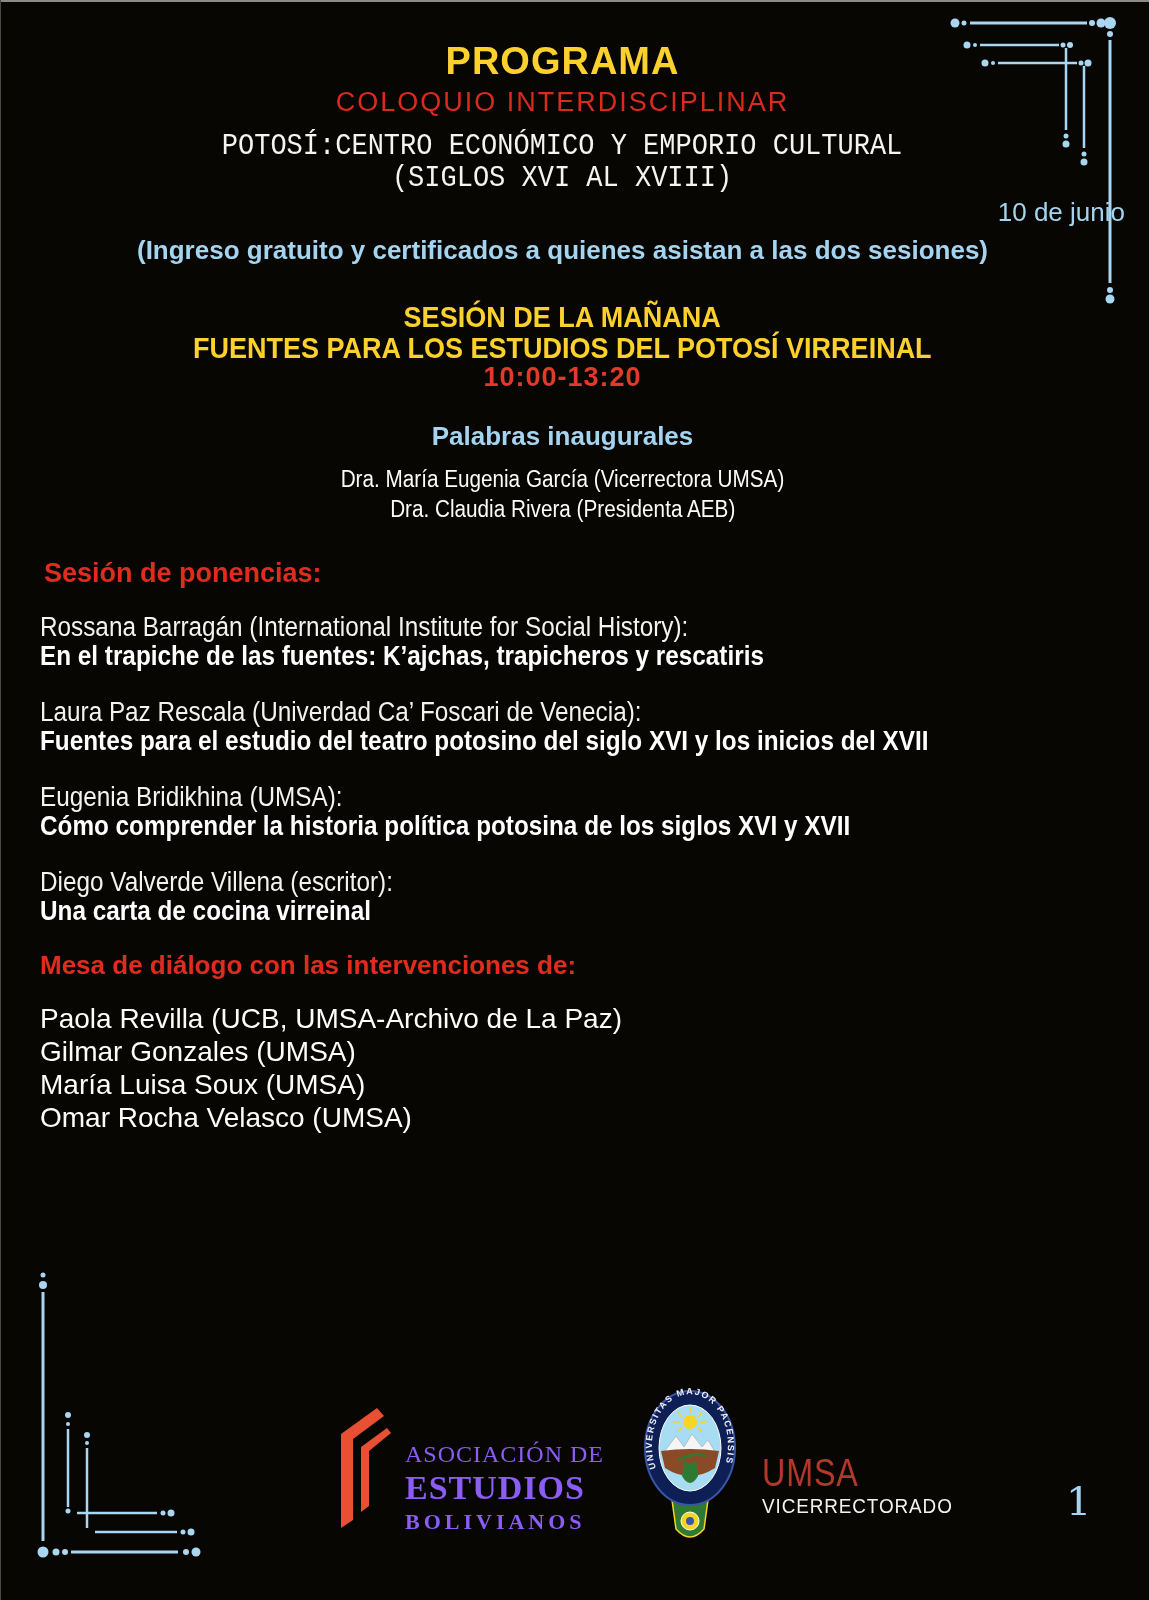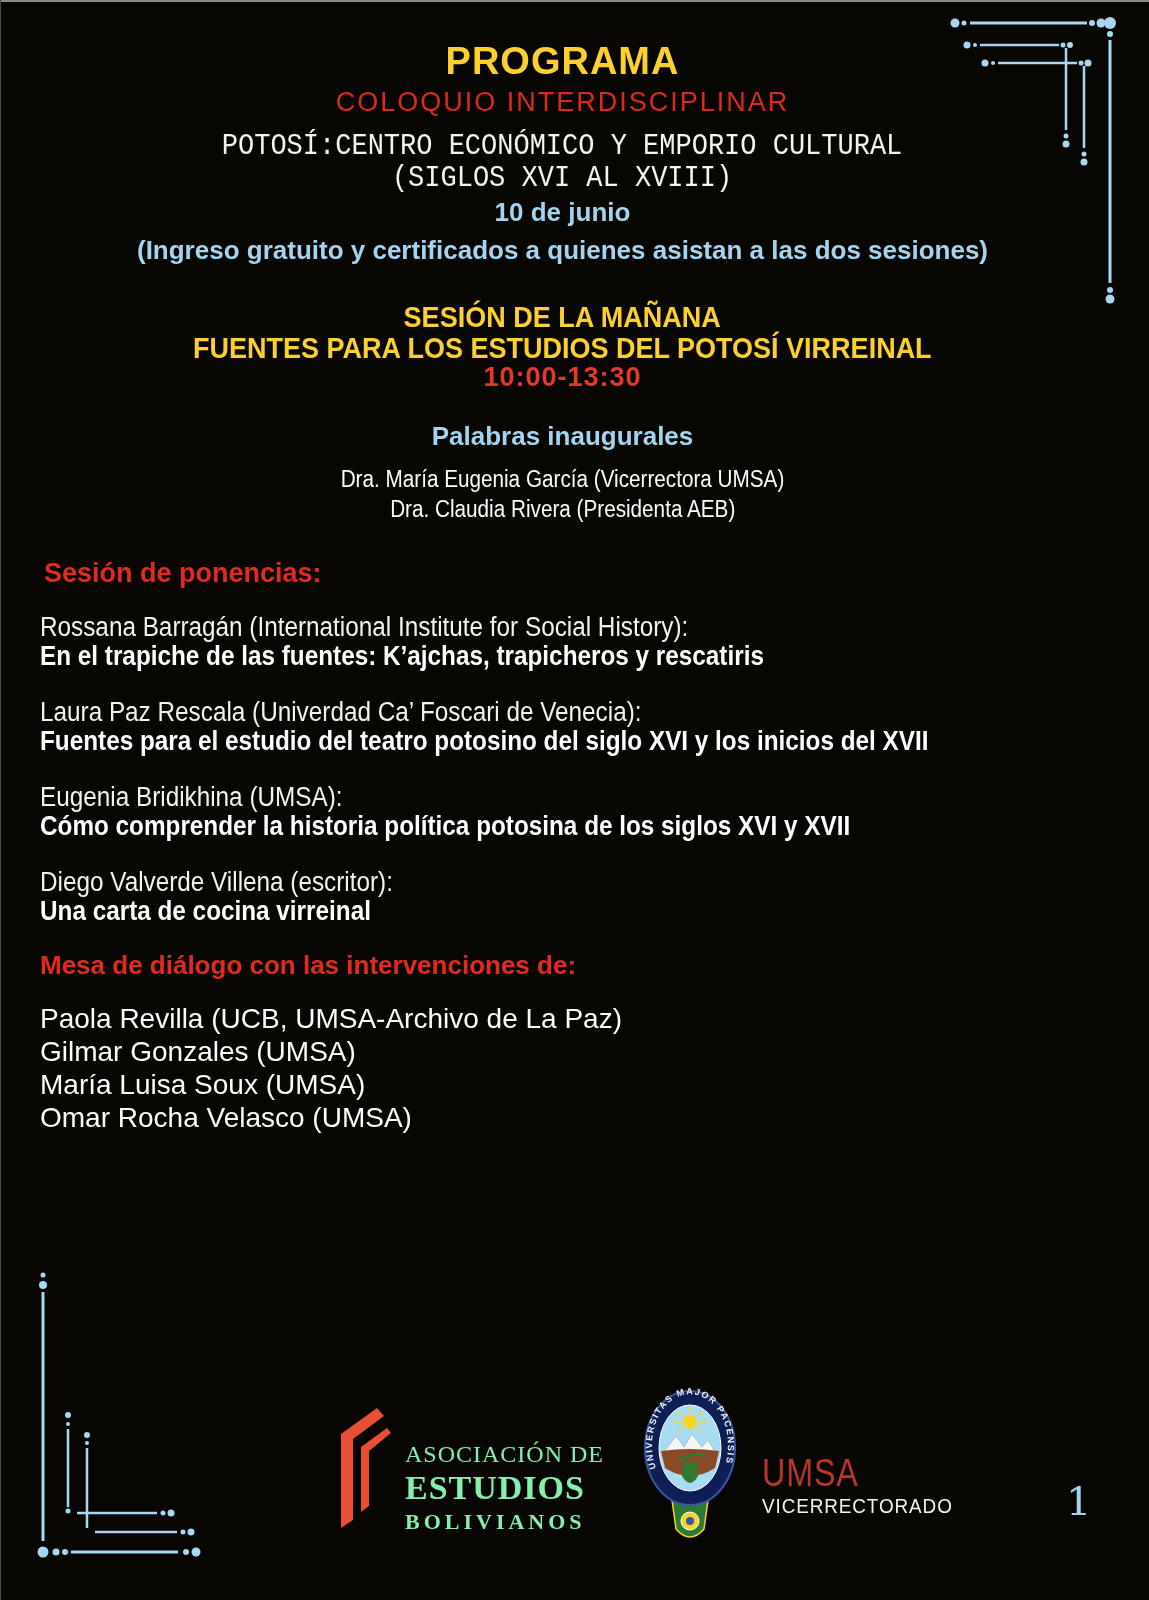--- a/index.html
+++ b/index.html
@@ -13,21 +13,21 @@
   main{position:absolute;top:0;left:0;width:1125px;padding-top:38px;}
   .c{text-align:center;}
   .l{padding-left:40px;text-align:left;}
   .cond{display:inline-block;transform:scaleX(0.9);transform-origin:50% 50%;white-space:nowrap;}
   .l .cond{transform-origin:0 50%;}
 
   .t-programa{font-size:38px;font-weight:bold;color:#fcd12c;letter-spacing:1px;line-height:46px;}
   .t-coloquio{font-size:27px;color:#d92a1c;letter-spacing:2px;line-height:32px;margin-top:2px;}
   .t-event{font-size:30px;color:#f5f4f0;line-height:32px;font-family:Liberation Mono, monospace;}
   .t-event.first{margin-top:12px;}
-  .t-date{font-size:26px;font-weight:bold;color:#a5d4f0;line-height:30px;margin-top:3px;}
+  .t-date{font-size:26px;font-weight:normal;color:#a5d4f0;line-height:30px;margin-top:3px;text-align:right;}
   .t-note{font-size:26px;font-weight:bold;color:#a5d4f0;line-height:32px;margin-top:7px;}
   .t-session{font-size:30px;font-weight:bold;color:#fcd12c;line-height:31px;}
   .t-session.first{margin-top:35px;}
   .t-time{font-size:27px;font-weight:bold;color:#e1392a;letter-spacing:1px;line-height:29px;}
   .t-palabras{font-size:26px;font-weight:bold;color:#a5d4f0;line-height:30px;margin-top:29px;}
   .t-dra{font-size:23px;color:#fdfdfb;line-height:30px;}
   .t-dra.first{margin-top:13px;}
   .h-red{font-size:27px;font-weight:bold;color:#e02c1e;line-height:33px;}
   .h-ponencias{margin-top:33px;padding-left:44px;}
   .h-mesa{margin-top:23px;font-size:26px;line-height:32px;}
@@ -38,21 +38,21 @@
   .t-refrigerio{font-size:26px;font-weight:bold;color:#a5d4f0;line-height:30px;margin-top:13px;}
   .participants{margin-top:21px;}
   .participant{font-size:28px;color:#fdfdfb;line-height:33px;}
 
   .deco{position:absolute;}
   .deco line{stroke:#a9d6f1;}
   .deco circle{fill:#a9d6f1;}
 
   .footer{position:absolute;top:0;left:0;width:100%;height:100%;pointer-events:none;}
   .aeb-mark{position:absolute;left:341px;top:1406px;}
-  .aeb-text{position:absolute;left:405px;top:1440px;font-family:"Liberation Serif",serif;color:#86efac;}
+  .aeb-text{position:absolute;left:405px;top:1440px;font-family:"Liberation Serif",serif;color:#8b5cf6;}
   .aeb-l1{font-size:24px;letter-spacing:1px;line-height:28px;}
   .aeb-l2{font-size:34px;font-weight:bold;letter-spacing:1px;line-height:40px;}
   .aeb-l3{font-size:22px;letter-spacing:4px;line-height:28px;font-weight:bold;}
   .umsa-emblem{position:absolute;left:642px;top:1388px;}
   .umsa-text{position:absolute;left:762px;top:1452px;}
   .umsa-acronym{font-size:38px;color:#b5362a;line-height:42px;display:inline-block;transform:scaleX(0.85);transform-origin:0 50%;letter-spacing:1px;}
   .umsa-office{font-size:21px;color:#f2f2ee;line-height:24px;display:block;transform:scaleX(0.9);transform-origin:0 50%;letter-spacing:1px;}
   .page-number{position:absolute;left:1066px;top:1478px;font-family:"DejaVu Serif",serif;font-size:40px;color:#a5d5f0;}
 </style>
 </head>
@@ -119,21 +119,21 @@
   <main>
     <div class="c t-programa">PROGRAMA</div>
     <div class="c t-coloquio">COLOQUIO INTERDISCIPLINAR</div>
     <div class="c t-event first"><span class="cond">POTOSÍ:CENTRO ECONÓMICO Y EMPORIO CULTURAL</span></div>
     <div class="c t-event"><span class="cond">(SIGLOS XVI AL XVIII)</span></div>
     <div class="c t-date">10 de junio</div>
     <div class="c t-note">(Ingreso gratuito y certificados a quienes asistan a las dos sesiones)</div>
 
     <div class="c t-session first"><span class="cond">SESIÓN DE LA MAÑANA</span></div>
     <div class="c t-session"><span class="cond">FUENTES PARA LOS ESTUDIOS DEL POTOSÍ VIRREINAL</span></div>
-    <div class="c t-time">10:00-13:30</div>
+    <div class="c t-time">10:00-13:20</div>
 
     <div class="c t-palabras">Palabras inaugurales</div>
     <div class="c t-dra first"><span class="cond">Dra. María Eugenia García (Vicerrectora UMSA)</span></div>
     <div class="c t-dra"><span class="cond">Dra. Claudia Rivera (Presidenta AEB)</span></div>
 
     <div class="l h-red h-ponencias">Sesión de ponencias:</div>
 
     <div class="l talk first">
       <div class="speaker"><span class="cond">Rossana Barragán (International Institute for Social History):</span></div>
       <div class="stitle"><span class="cond">En el trapiche de las fuentes: K’ajchas, trapicheros y rescatiris</span></div>

